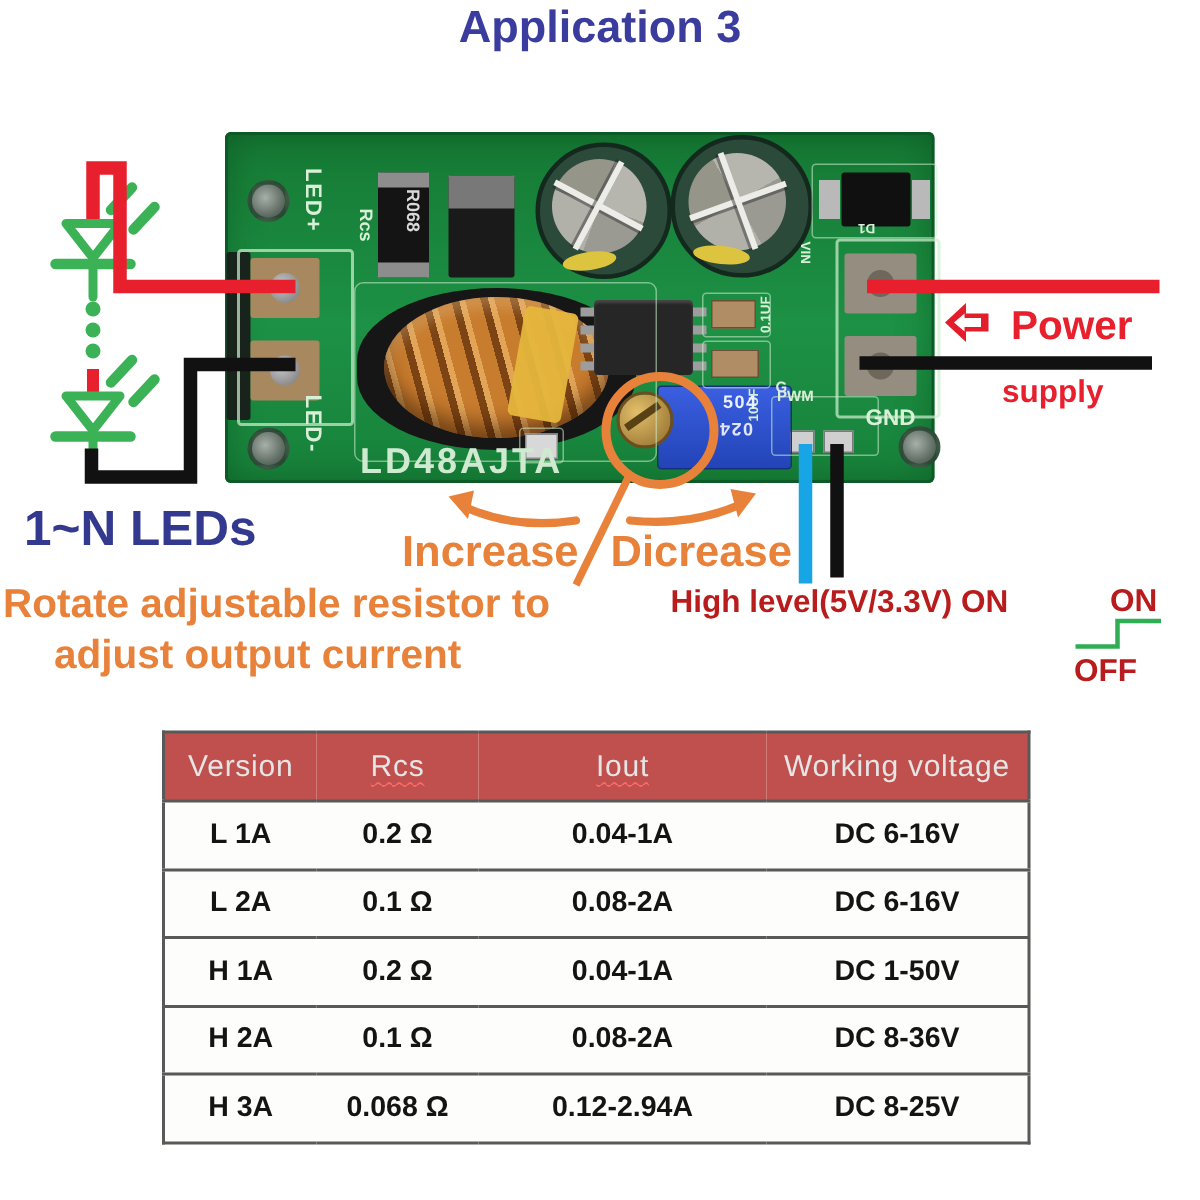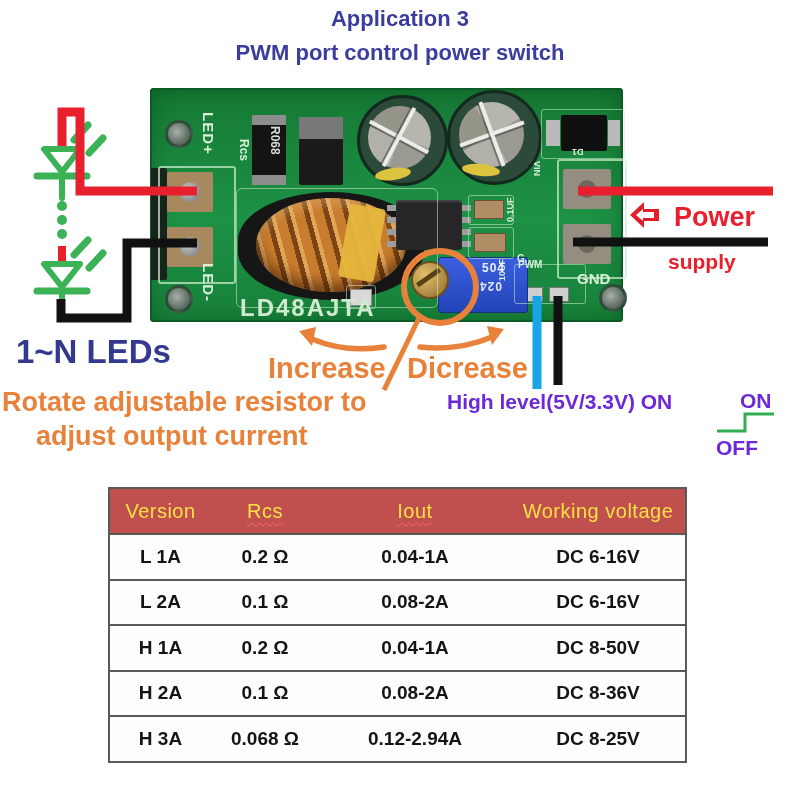--- a/index.html
+++ b/index.html
@@ -13,39 +13,38 @@
   .r180{transform:rotate(180deg);transform-origin:center}
   .outline{position:absolute;border:2px solid rgba(205,238,205,.72);border-radius:3px;z-index:25}
   .outline.thin{border-width:1.5px;border-color:rgba(205,238,205,.55)}
   .hole{position:absolute;width:22px;height:22px;border-radius:50%;z-index:20;
         background:radial-gradient(circle at 40% 40%, #a7b0aa, #5d6b61 65%, #434f47);
         border:3px solid rgba(18,58,30,.6)}
   .pad{position:absolute;background:#a8885f;border-radius:2px;z-index:20}
   .screwc{position:absolute;border-radius:50%;background:radial-gradient(circle at 38% 38%, #c6c6c6, #767676);z-index:21}
   .comp{position:absolute;z-index:20}
   .title{position:absolute;left:0;top:2px;width:800px;text-align:center;color:#3a3d9d;
-         font-size:22px;line-height:34px;z-index:50}
+         font-size:30px;line-height:34px;z-index:50}
   .orange{color:#e8823a}
-  .green{color:#6d28d9}
+  .green{color:#b91c1c}
   .red{color:#e8202e}
   .spec{position:absolute;left:108px;top:487px;width:577px;z-index:5;
         border-collapse:collapse;table-layout:fixed;background:#fdfdfb;border:2px solid #595959}
-  .spec th{background:#c0504d;color:#fde047;font-weight:400;font-size:20px;height:42px;
+  .spec th{background:#c0504d;color:#e5e5e5;font-weight:400;font-size:20px;height:42px;
            letter-spacing:.5px}
   .spec td{font-size:19px;font-weight:700;color:#141414;text-align:center;height:41.5px;border-top:2px solid #595959}
   .sp{text-decoration:underline wavy #ff6a6a 1px;text-underline-offset:4px}
 </style>
 </head>
 <body>
 
 <div class="canvas">
 
   <div class="title">
     <div>Application 3</div>
-    <div>PWM port control power switch</div>
   </div>
 
   <div class="abs" style="left:150px;top:88px;width:473px;height:234px;border-radius:4px;z-index:10;
               background:linear-gradient(180deg,#157934 0%,#1d9145 55%,#17823a 100%);
               box-shadow:inset 0 0 0 2px #0c5b26, inset 0 0 24px rgba(0,40,10,.35)"></div>
 
   <div class="hole" style="left:165px;top:120px"></div>
   <div class="hole" style="left:165px;top:285px"></div>
   <div class="hole" style="left:599px;top:284px"></div>
 
@@ -225,21 +224,21 @@
       <tr>
         <td>L 2A</td>
         <td>0.1 Ω</td>
         <td>0.08-2A</td>
         <td>DC 6-16V</td>
       </tr>
       <tr>
         <td>H 1A</td>
         <td>0.2 Ω</td>
         <td>0.04-1A</td>
-        <td>DC 8-50V</td>
+        <td>DC 1-50V</td>
       </tr>
       <tr>
         <td>H 2A</td>
         <td>0.1 Ω</td>
         <td>0.08-2A</td>
         <td>DC 8-36V</td>
       </tr>
       <tr>
         <td>H 3A</td>
         <td>0.068 Ω</td>

